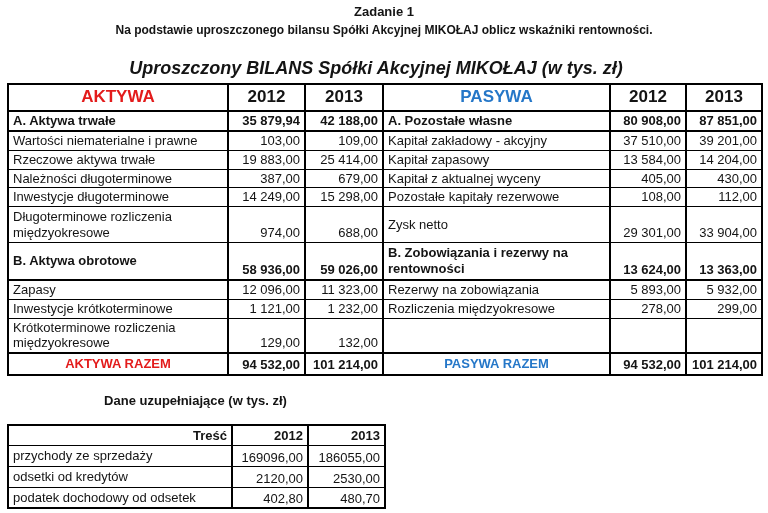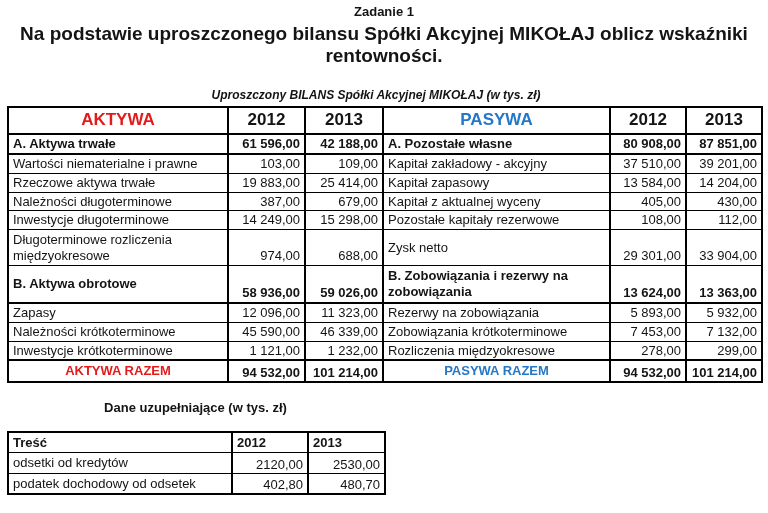--- a/index.html
+++ b/index.html
@@ -5,23 +5,23 @@
   :root { --red:#e31b1b; --blue:#2577c8; --ink:#141414; --line:#000; }
   * { box-sizing: border-box; }
   html,body { margin:0; padding:0; }
   body {
     width:768px; height:513px; overflow:hidden;
     background:#ffffff; color:var(--ink);
     font-family:"Liberation Sans", sans-serif;
   }
   .titles { text-align:center; padding-top:4px; }
   .task-title { font-size:13px; font-weight:bold; }
-  .task-desc  { font-size:19px; font-weight:bold; margin-top:4px; }
+  .task-desc  { font-size:12px; font-weight:bold; margin-top:4px; }
   .balance-title {
-    font-size:12px; font-weight:bold; font-style:italic;
+    font-size:18px; font-weight:bold; font-style:italic;
     text-align:center; margin:21px 16px 4px 0;
   }
   table { border-collapse:collapse; table-layout:fixed; }
   table.balance {
     width:754px; margin-left:7px; border:2px solid var(--line);
   }
   .balance th, .balance td {
     border:1px solid var(--line);
     border-left-width:2px; border-right-width:2px;
     padding:1px 4px; font-size:13px; line-height:1.22; overflow:hidden;
@@ -49,21 +49,21 @@
     width:377px; margin:17px 0 16px 7px;
     font-size:13px; font-weight:bold; text-align:center;
   }
   table.supp { width:377px; margin-left:7px; border:2px solid var(--line); }
   .supp th, .supp td {
     border:1px solid var(--line);
     border-left-width:2px; border-right-width:2px;
     padding:1px 4px; font-size:13px; overflow:hidden;
   }
   .supp thead tr { height:20px; }
-  .supp th { font-weight:bold; text-align:left; }
+  .supp th { font-weight:bold; text-align:right; }
   .supp tbody tr { height:21px; }
 </style>
 </head>
 <body>
 
 <div class="titles">
   <div class="task-title">Zadanie 1</div>
   <div class="task-desc">Na podstawie uproszczonego bilansu Spółki Akcyjnej MIKOŁAJ oblicz wskaźniki rentowności.</div>
 </div>
 
@@ -84,21 +84,21 @@
       <th>2012</th>
       <th>2013</th>
       <th class="pasywa">PASYWA</th>
       <th>2012</th>
       <th>2013</th>
     </tr>
   </thead>
   <tbody>
     <tr class="sec r0">
       <td class="lbl">A. Aktywa trwałe</td>
-      <td class="num">61 596,00</td>
+      <td class="num">35 879,94</td>
       <td class="num">42 188,00</td>
       <td class="lbl">A. Pozostałe własne</td>
       <td class="num">80 908,00</td>
       <td class="num">87 851,00</td>
     </tr>
     <tr>
       <td class="lbl">Wartości niematerialne i prawne</td>
       <td class="num">103,00</td>
       <td class="num">109,00</td>
       <td class="lbl">Kapitał zakładowy - akcyjny</td>
@@ -134,47 +134,47 @@
       <td class="num">974,00</td>
       <td class="num">688,00</td>
       <td class="lbl">Zysk netto</td>
       <td class="num">29 301,00</td>
       <td class="num">33 904,00</td>
     </tr>
     <tr class="sec t37 r6">
       <td class="lbl">B. Aktywa obrotowe</td>
       <td class="num">58 936,00</td>
       <td class="num">59 026,00</td>
-      <td class="lbl">B. Zobowiązania i rezerwy na zobowiązania</td>
+      <td class="lbl">B. Zobowiązania i rezerwy na rentowności</td>
       <td class="num">13 624,00</td>
       <td class="num">13 363,00</td>
     </tr>
     <tr>
       <td class="lbl">Zapasy</td>
       <td class="num">12 096,00</td>
       <td class="num">11 323,00</td>
       <td class="lbl">Rezerwy na zobowiązania</td>
       <td class="num">5 893,00</td>
       <td class="num">5 932,00</td>
     </tr>
     <tr>
-      <td class="lbl">Należności krótkoterminowe</td>
-      <td class="num">45 590,00</td>
-      <td class="num">46 339,00</td>
-      <td class="lbl">Zobowiązania krótkoterminowe</td>
-      <td class="num">7 453,00</td>
-      <td class="num">7 132,00</td>
-    </tr>
-    <tr>
       <td class="lbl">Inwestycje krótkoterminowe</td>
       <td class="num">1 121,00</td>
       <td class="num">1 232,00</td>
       <td class="lbl">Rozliczenia międzyokresowe</td>
       <td class="num">278,00</td>
       <td class="num">299,00</td>
+    </tr>
+    <tr class="t28">
+      <td class="lbl">Krótkoterminowe rozliczenia międzyokresowe</td>
+      <td class="num">129,00</td>
+      <td class="num">132,00</td>
+      <td class="lbl"></td>
+      <td class="num"></td>
+      <td class="num"></td>
     </tr>
     <tr class="razem">
       <td class="razem-a">AKTYWA RAZEM</td>
       <td class="num">94 532,00</td>
       <td class="num">101 214,00</td>
       <td class="razem-p">PASYWA RAZEM</td>
       <td class="num">94 532,00</td>
       <td class="num">101 214,00</td>
     </tr>
   </tbody>
@@ -190,20 +190,25 @@
   </colgroup>
   <thead>
     <tr>
       <th>Treść</th>
       <th>2012</th>
       <th>2013</th>
     </tr>
   </thead>
   <tbody>
     <tr>
+      <td class="lbl">przychody ze sprzedaży</td>
+      <td class="num">169096,00</td>
+      <td class="num">186055,00</td>
+    </tr>
+    <tr>
       <td class="lbl">odsetki od kredytów</td>
       <td class="num">2120,00</td>
       <td class="num">2530,00</td>
     </tr>
     <tr>
       <td class="lbl">podatek dochodowy od odsetek</td>
       <td class="num">402,80</td>
       <td class="num">480,70</td>
     </tr>
   </tbody>

